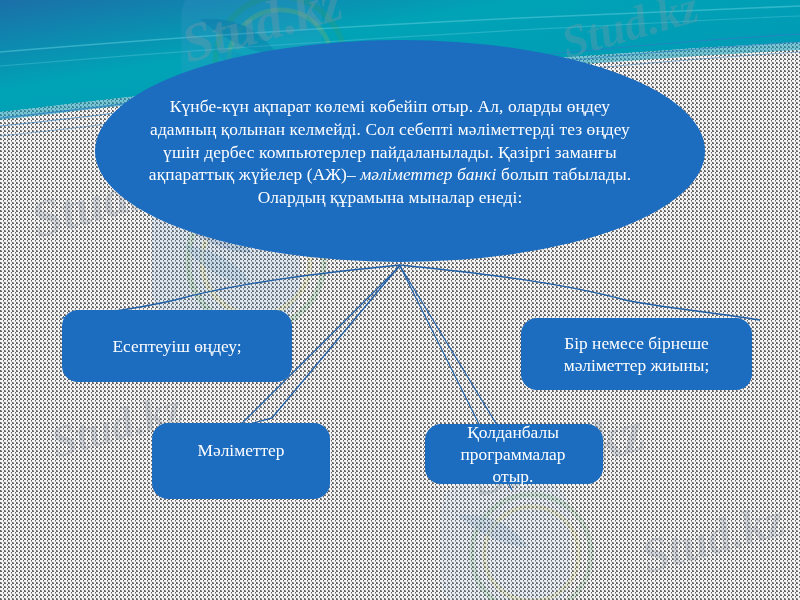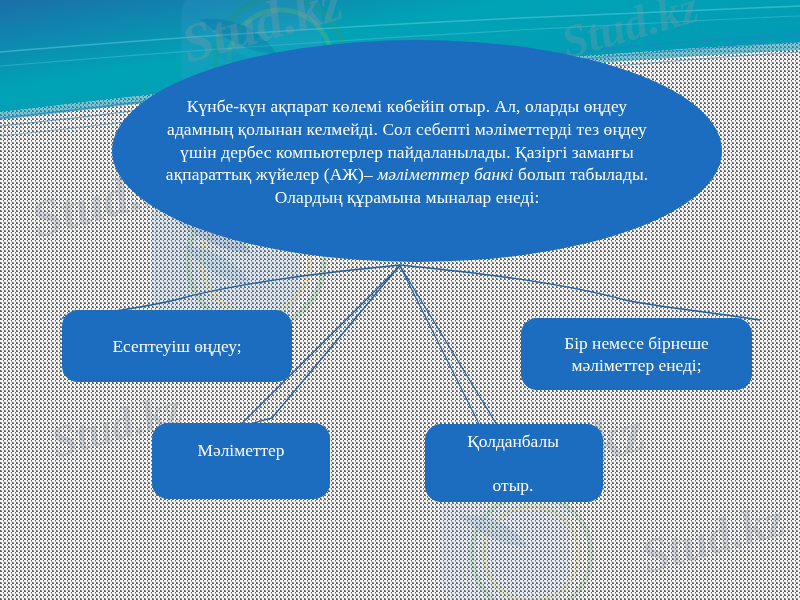--- a/index.html
+++ b/index.html
@@ -84,21 +84,20 @@
     top: 40px;
     width: 610px;
     height: 222px;
     border-radius: 50%;
     background: #1c6cc0;
     display: flex;
     align-items: center;
     justify-content: center;
     box-sizing: border-box;
     padding: 6px 72px 4px 52px;
-    margin-left: 17px;
   }
   .ellipse-text {
     color: #ffffff;
     font-size: 17.4px;
     line-height: 1.30;
     text-align: center;
     letter-spacing: 0.1px;
   }
   .ellipse-text .ital {
     font-style: italic;
@@ -115,21 +114,21 @@
     text-align: center;
     font-size: 17.4px;
     line-height: 1.28;
     box-sizing: border-box;
     padding: 4px 10px;
   }
 
   .box-left    { left:  62px; top: 310px; width: 230px; height:  72px; }
   .box-right   { left: 521px; top: 318px; width: 231px; height:  72px; }
   .box-bl      { left: 152px; top: 423px; width: 178px; height:  76px; }
-  .box-br      { left: 425px; top: 424px; width: 178px; height:  78px; padding-left: 8px; }
+  .box-br      { left: 425px; top: 424px; width: 178px; height:  60px; padding-left: 8px; }
 </style>
 </head>
 <body>
 
 <div id="slide">
 
   <div class="bg-texture"></div>
 
   <svg class="banner" viewBox="0 0 800 120" preserveAspectRatio="none">
     <defs>
@@ -209,32 +208,32 @@
     </div>
   </div>
 
   <div class="rbox box-left">
     <span>Есептеуіш өңдеу;</span>
   </div>
 
   <div class="rbox box-right">
     <span>
       <span>Бір немесе бірнеше</span><br>
-      <span>мәліметтер енеді;</span>
+      <span>мәліметтер жиыны;</span>
     </span>
   </div>
 
   <div class="rbox box-bl">
     <span>
       <span>Мәліметтер</span><br>
       <br>
     </span>
   </div>
 
   <div class="rbox box-br">
     <span>
       <span>Қолданбалы</span><br>
-      <br>
+      <span>программалар</span><br>
       <span>отыр.</span>
     </span>
   </div>
 
 </div>
 
 </body></html>

